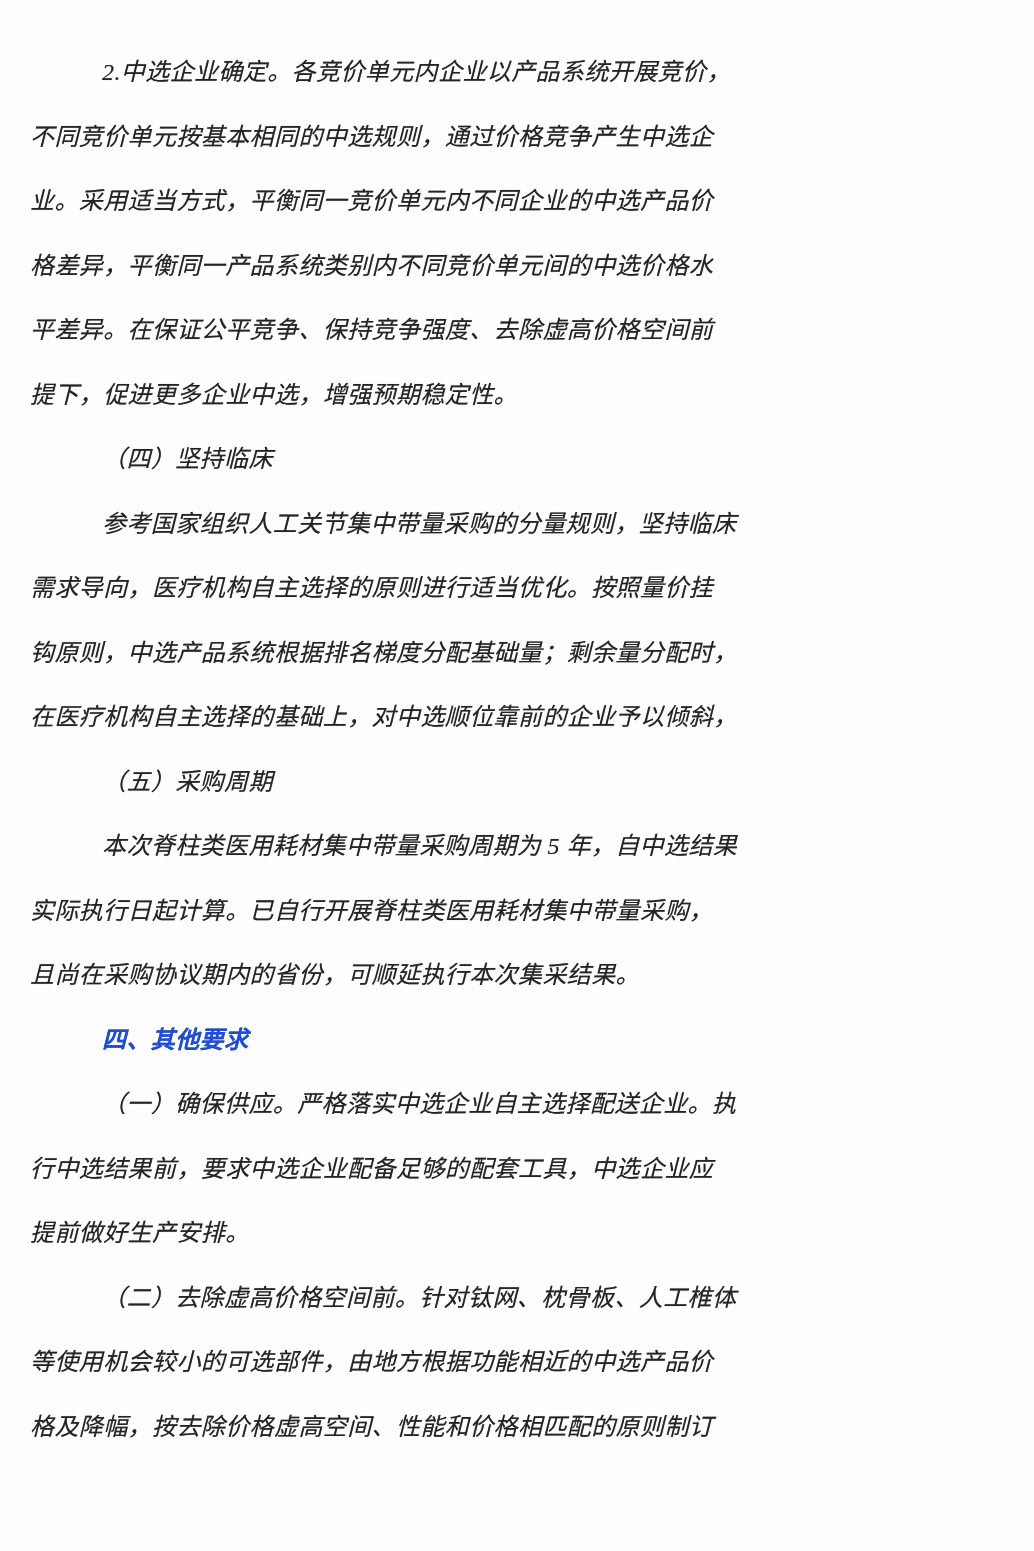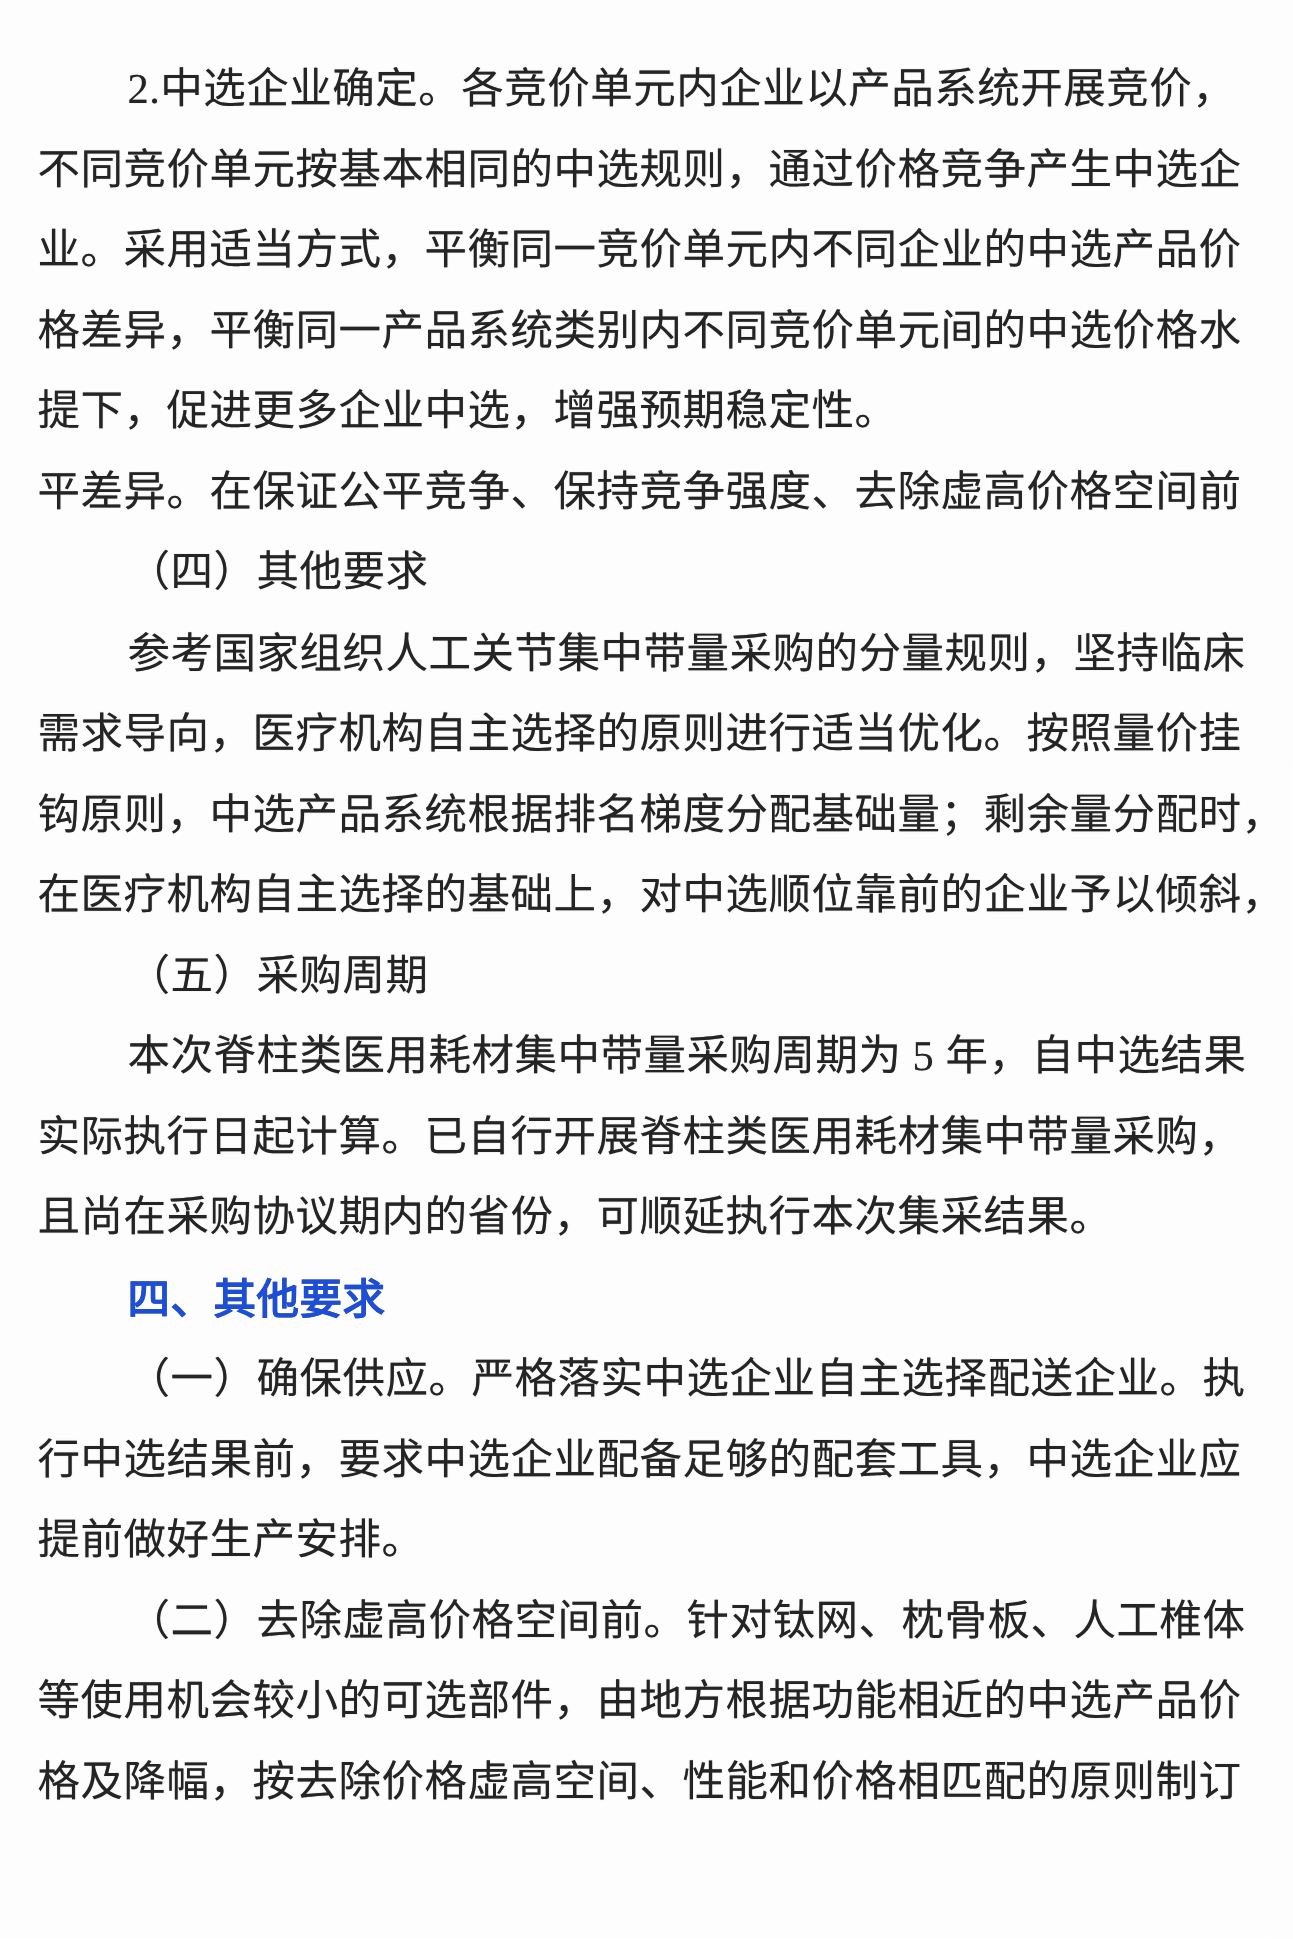--- a/index.html
+++ b/index.html
@@ -17,49 +17,50 @@
   }
   .text-block {
     position: absolute;
     left: 30px;
     top: 40px;
     width: 1000px;
   }
   .line {
     height: 64.5px;
     line-height: 64.5px;
-    font-size: 34px;
+    font-size: 24px;
     letter-spacing: 0.4px;
     white-space: nowrap;
     color: #242424;
     font-family: "Liberation Serif", "DejaVu Serif", serif;
     text-shadow: 0 0 0.7px rgba(45,45,45,0.55);
+    font-style: italic;
   }
   .line.indent {
     padding-left: 72px;
   }
   .line.heading {
     font-family: "Liberation Sans", "DejaVu Sans", sans-serif;
     font-weight: 700;
     color: #1d4ed8;
     text-shadow: 0 0 0.5px rgba(20,20,20,0.6);
   }
 </style>
 </head>
 <body>
 
 <div class="page">
   <div class="text-block" id="text-block">
       <div class="line indent">2.中选企业确定。各竞价单元内企业以产品系统开展竞价，</div>
       <div class="line">不同竞价单元按基本相同的中选规则，通过价格竞争产生中选企</div>
       <div class="line">业。采用适当方式，平衡同一竞价单元内不同企业的中选产品价</div>
       <div class="line">格差异，平衡同一产品系统类别内不同竞价单元间的中选价格水</div>
+      <div class="line">平差异。在保证公平竞争、保持竞争强度、去除虚高价格空间前</div>
       <div class="line">提下，促进更多企业中选，增强预期稳定性。</div>
-      <div class="line">平差异。在保证公平竞争、保持竞争强度、去除虚高价格空间前</div>
-      <div class="line indent">（四）其他要求</div>
+      <div class="line indent">（四）坚持临床</div>
       <div class="line indent">参考国家组织人工关节集中带量采购的分量规则，坚持临床</div>
       <div class="line">需求导向，医疗机构自主选择的原则进行适当优化。按照量价挂</div>
       <div class="line">钩原则，中选产品系统根据排名梯度分配基础量；剩余量分配时，</div>
       <div class="line">在医疗机构自主选择的基础上，对中选顺位靠前的企业予以倾斜，</div>
       <div class="line indent">（五）采购周期</div>
       <div class="line indent">本次脊柱类医用耗材集中带量采购周期为 5 年，自中选结果</div>
       <div class="line">实际执行日起计算。已自行开展脊柱类医用耗材集中带量采购，</div>
       <div class="line">且尚在采购协议期内的省份，可顺延执行本次集采结果。</div>
       <div class="line indent heading">四、其他要求</div>
       <div class="line indent">（一）确保供应。严格落实中选企业自主选择配送企业。执</div>

